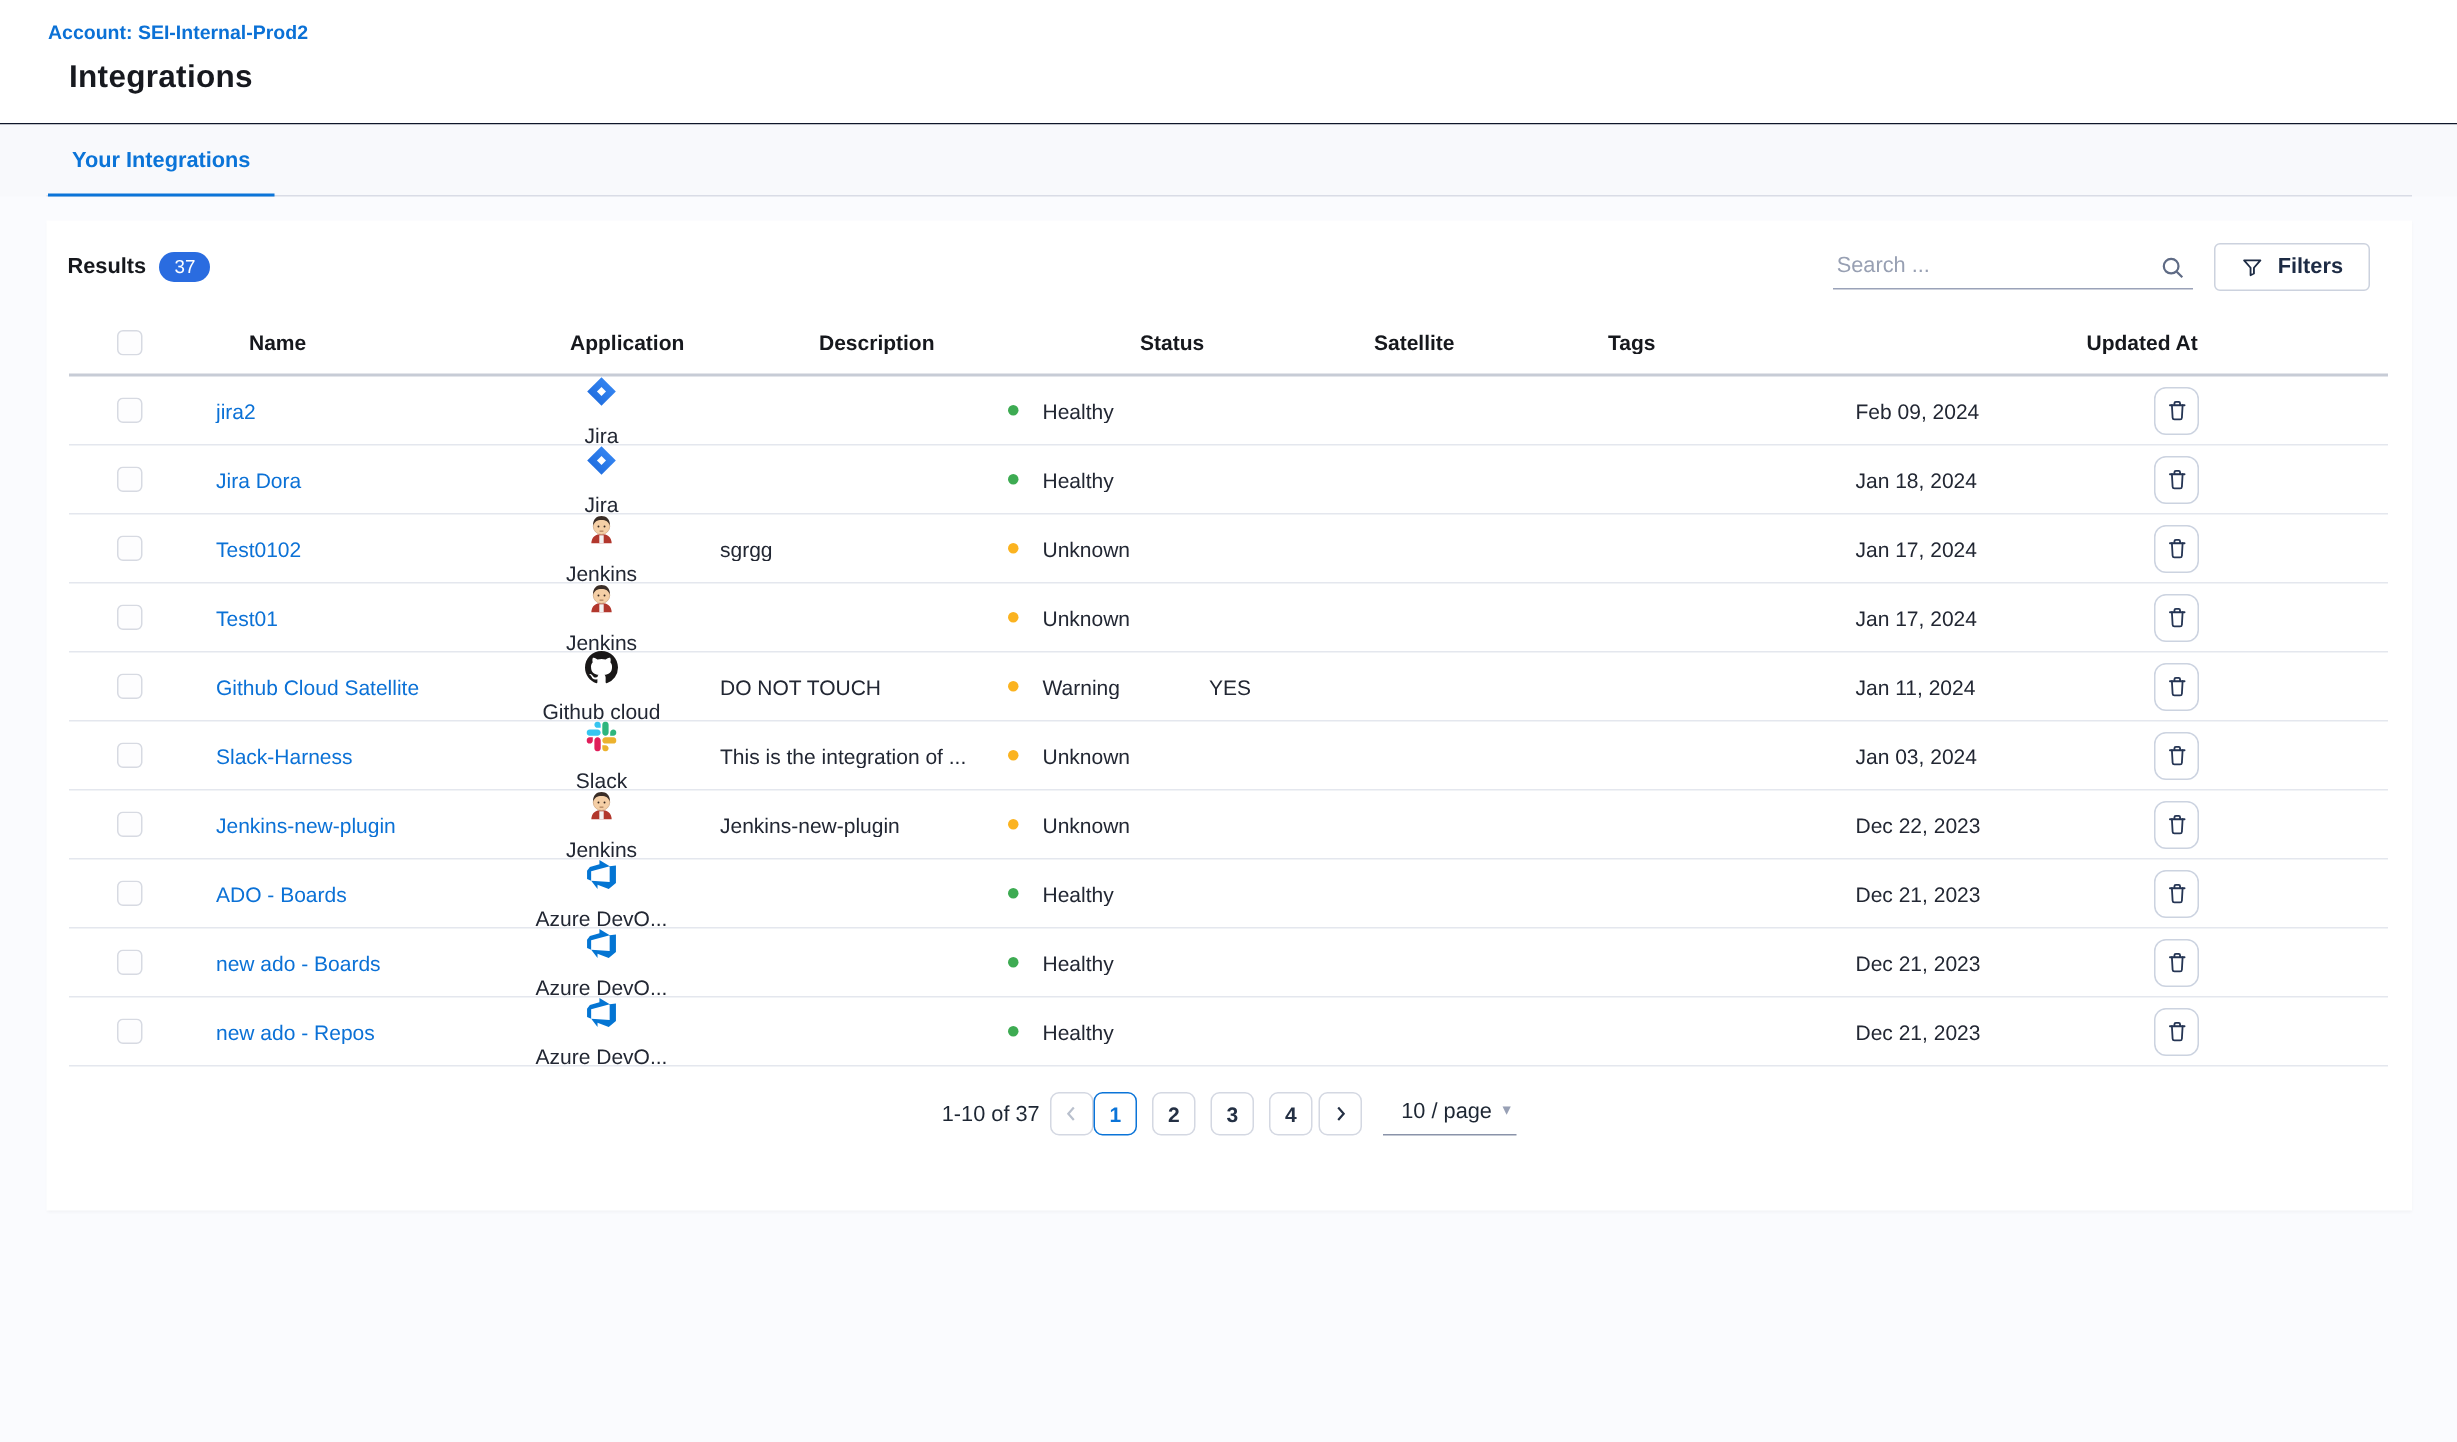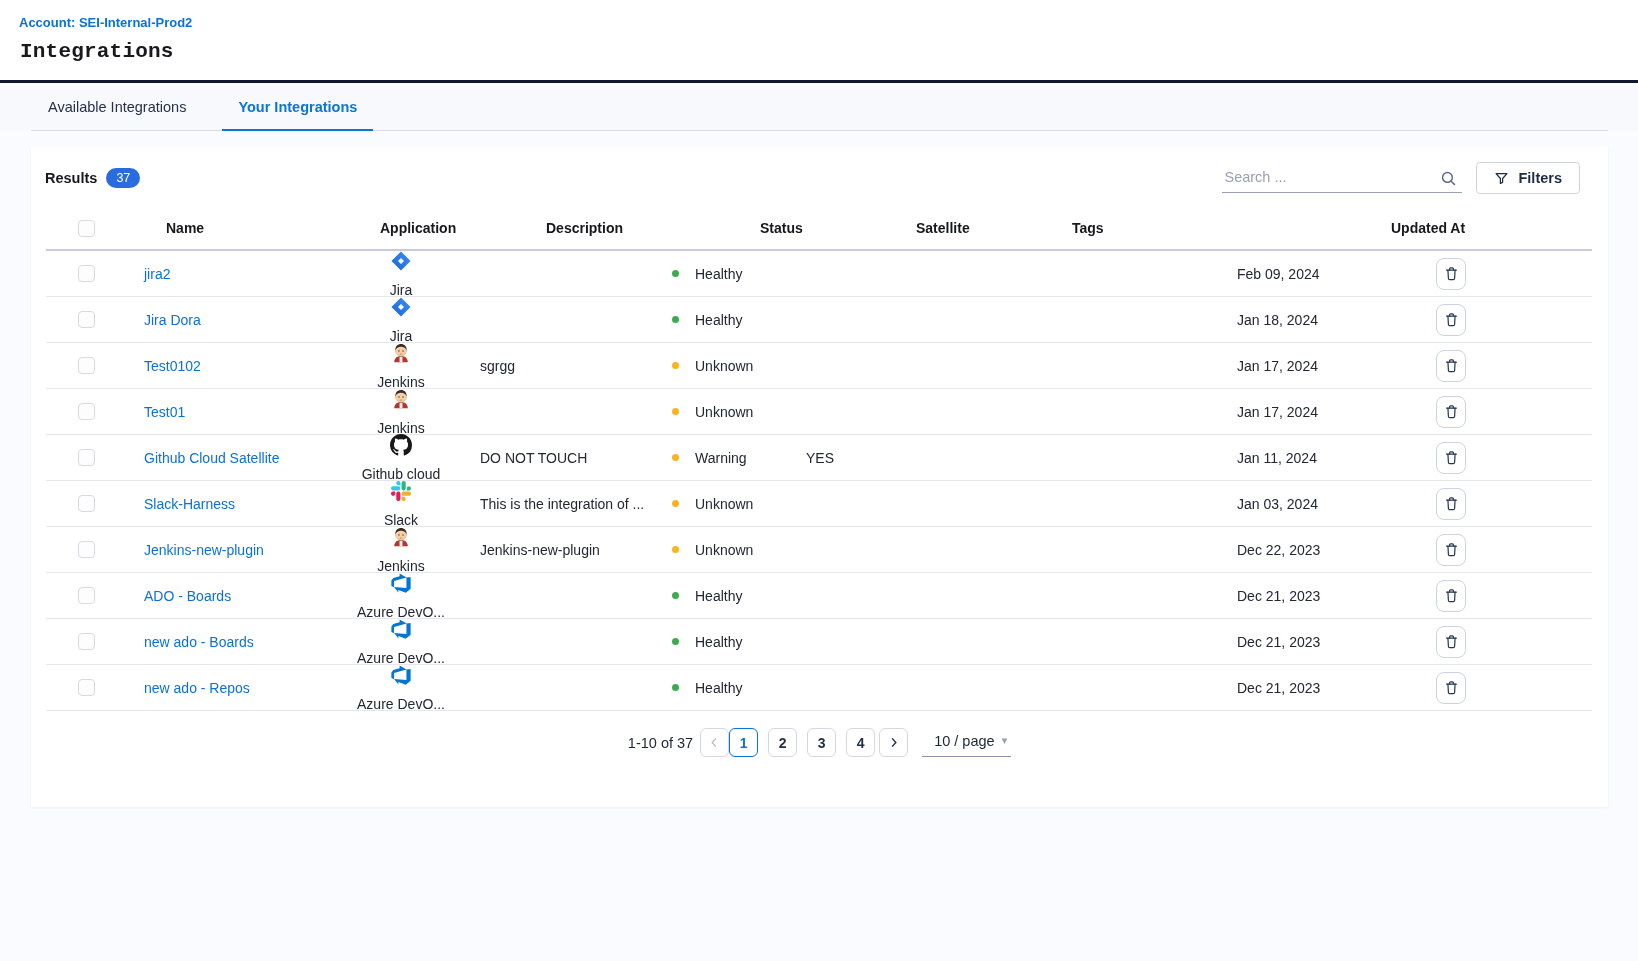--- a/index.html
+++ b/index.html
@@ -7,25 +7,25 @@
   body {
     width:1638px; height:961px;
     background:#fafbfe;
     font-family:"Liberation Sans", sans-serif;
     color:#222733;
     -webkit-font-smoothing:antialiased;
   }
 
   
   .top-header {
-    background:#fff; height:83px; padding:13px 19px 0;
-    border-bottom:3px solid #0f172a;
+    background:#fff; height:83px; padding:13px 32px 0;
+    border-bottom:1px solid #0f172a;
   }
   .account-link { color:#0b71d6; font-size:13px; font-weight:600; cursor:pointer; display:inline-block; }
-  .page-title { font-size:21px; font-weight:700; color:#17191f; margin:9px 1px 0; letter-spacing:.2px;font-family:Liberation Mono, monospace; }
+  .page-title { font-size:21px; font-weight:700; color:#17191f; margin:9px 14px 0; letter-spacing:.2px; }
 
   
   .tabstrip { background:#f8f9fc; height:48px; }
   .tabstrip-inner {
     margin:0 30px 0 31px; height:100%;
     border-bottom:1px solid #d9dce6;
     display:flex; align-items:stretch; padding-left:15px; gap:48px;
   }
   .tab {
     font-size:14.5px; color:#25304a; display:flex; align-items:center;
@@ -111,21 +111,20 @@
 </head>
 <body>
 
 <div class="top-header">
   <span class="account-link">Account: SEI-Internal-Prod2</span>
   <div class="page-title">Integrations</div>
 </div>
 
 <div class="tabstrip">
   <div class="tabstrip-inner">
-    <div class="tab">Available Integrations</div>
     <div class="tab active">Your Integrations</div>
   </div>
 </div>
 
 <div class="card">
 
   <div class="toolbar">
     <span class="results-label">Results</span>
     <span class="results-badge">37</span>
     <div class="toolbar-spacer"></div>

